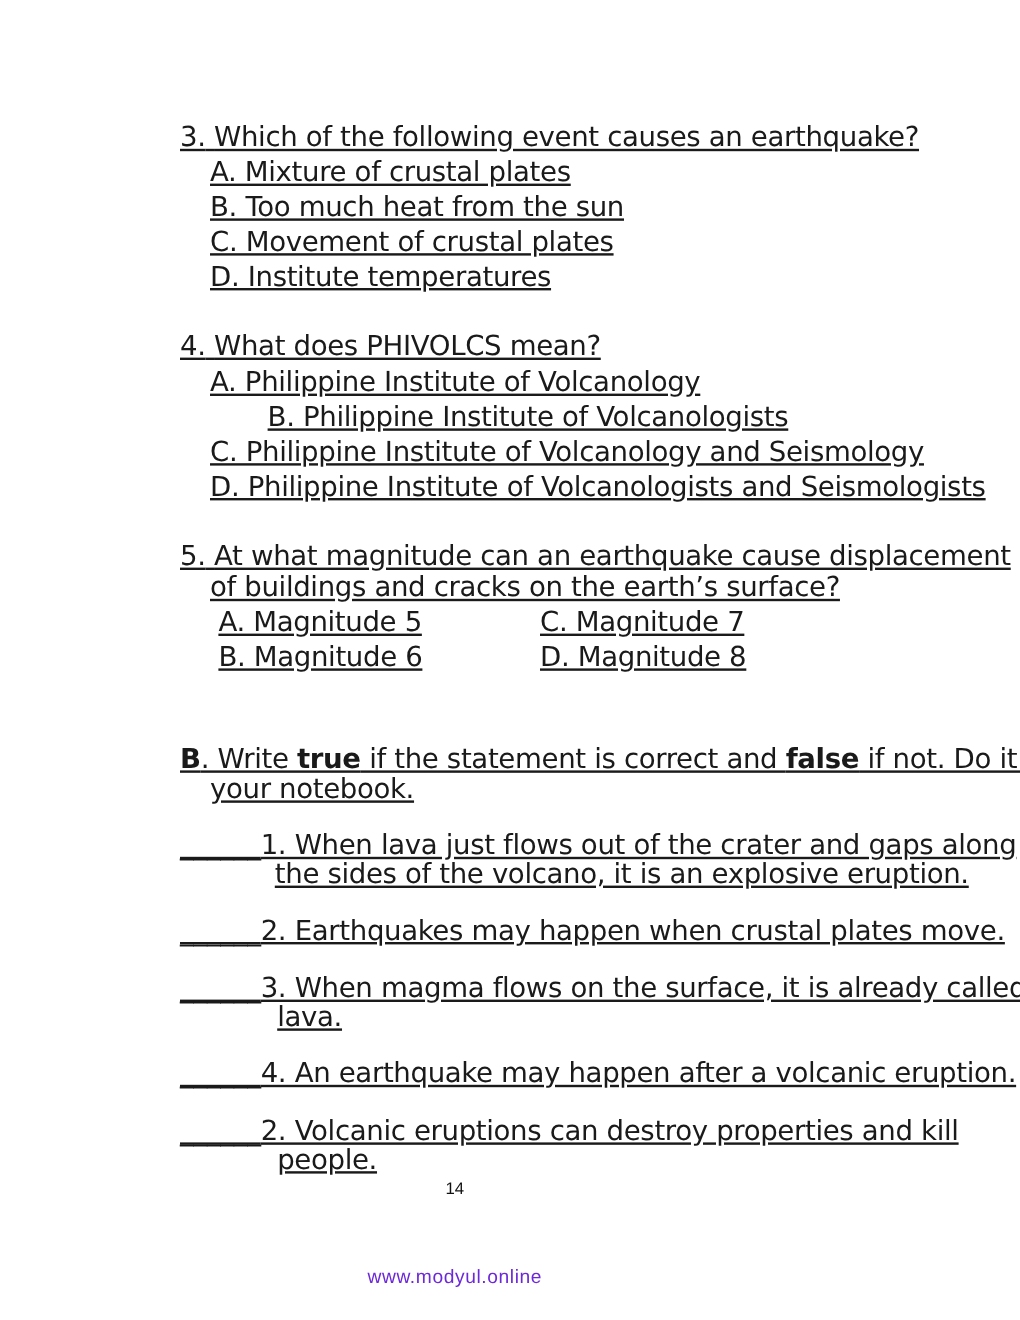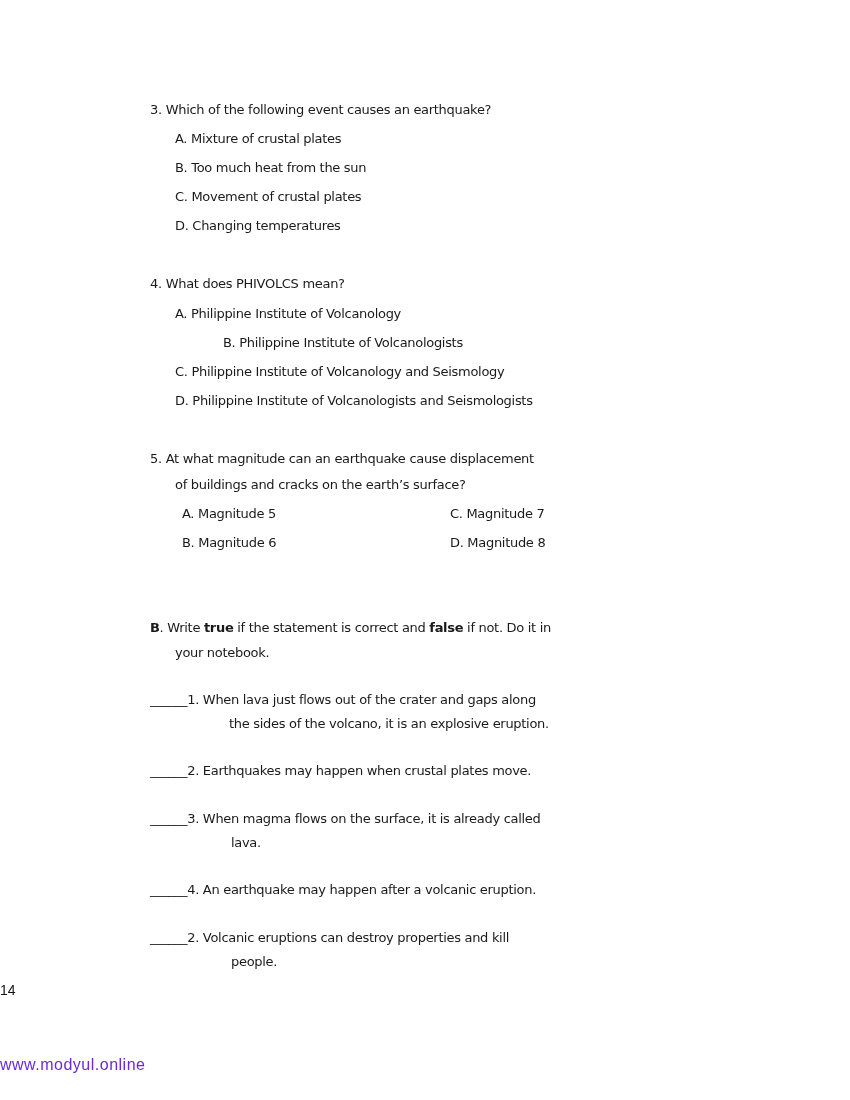--- a/index.html
+++ b/index.html
@@ -1,34 +1,34 @@
 <!DOCTYPE html>
 <html><head>
 <meta charset="utf-8">
 <style>
   html, body { margin:0; padding:0; background:#fff; }
   body { width:850px; height:1100px; position:relative; overflow:hidden;
          font-family:"DejaVu Sans", sans-serif; color:#1a1a1a; }
-  .t { position:absolute; font-size:13px; white-space:nowrap; letter-spacing:-0.3px; }
-  .pg { position:absolute; left:0; width:758px; text-align:left; font-family:"Liberation Sans", sans-serif; }
+  .t { position:absolute; font-size:23px; white-space:nowrap; letter-spacing:-0.3px;text-decoration:underline; }
+  .pg { position:absolute; left:0; width:758px; text-align:center; font-family:"Liberation Sans", sans-serif; }
   .num { top:982px; font-size:14px; color:#111; }
   .wm { top:1056px; font-size:16px; color:#6d28d9; letter-spacing:0.5px; }
   b { font-weight:bold; }
 </style>
 </head>
 <body>
 
 <div class="t" style="left:150px;top:102px;">
   <span>3.</span>
   <span>Which of the following event causes an earthquake?</span>
 </div>
 <div class="t" style="left:175px;top:131px;">A. Mixture of crustal plates</div>
 <div class="t" style="left:175px;top:160px;">B. Too much heat from the sun</div>
 <div class="t" style="left:175px;top:189px;">C. Movement of crustal plates</div>
-<div class="t" style="left:175px;top:218px;">D. Changing temperatures</div>
+<div class="t" style="left:175px;top:218px;">D. Institute temperatures</div>
 
 <div class="t" style="left:150px;top:276px;">
   <span>4.</span>
   <span>What does PHIVOLCS mean?</span>
 </div>
 <div class="t" style="left:175px;top:306px;">A. Philippine Institute of Volcanology</div>
 <div class="t" style="left:175px;top:335px;margin-left:48px;">B. Philippine Institute of Volcanologists</div>
 <div class="t" style="left:175px;top:364px;">C. Philippine Institute of Volcanology and Seismology</div>
 <div class="t" style="left:175px;top:393px;">D. Philippine Institute of Volcanologists and Seismologists</div>
 

